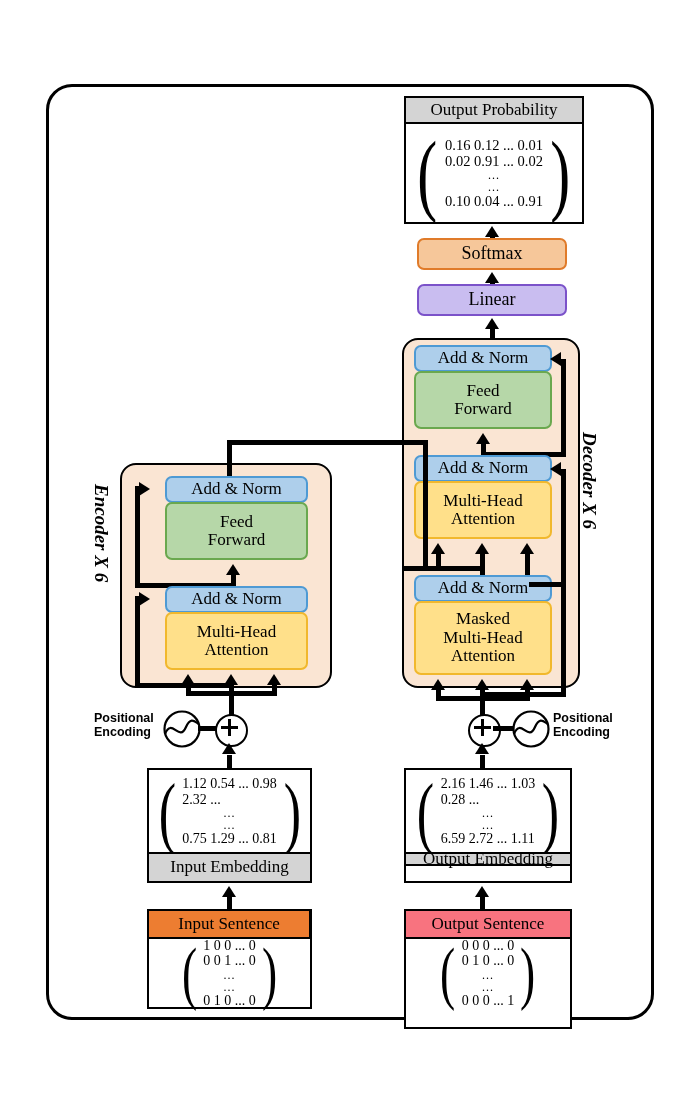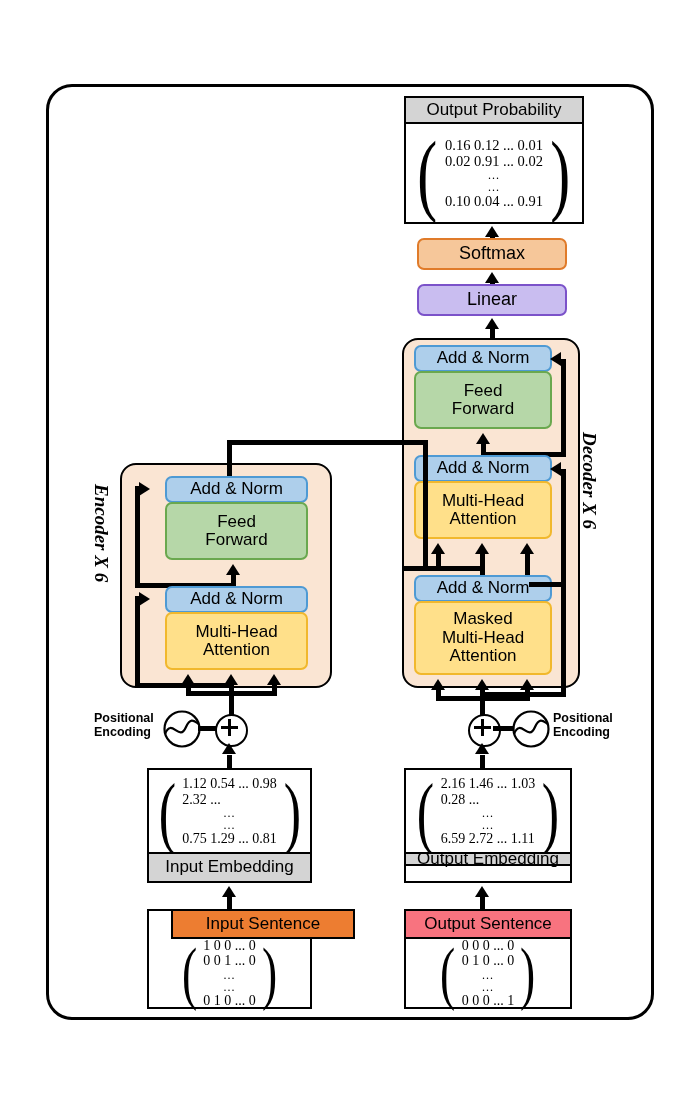--- a/index.html
+++ b/index.html
@@ -17,21 +17,21 @@
 
   
   .stack{
     background:#fae5d3;border:2.5px solid #000;border-radius:16px;
   }
 
   
   .blk{
     position:absolute;box-sizing:border-box;display:flex;align-items:center;
     justify-content:center;text-align:center;line-height:1.08;
-    font-family:Liberation Sans, sans-serif;
+    font-family:Liberation Serif, serif;
   }
   .blk-addnorm{background:#aecfeb;border:2px solid #4e9ad4;border-radius:7px;font-size:17px;}
   .blk-ff{background:#b6d7a8;border:2px solid #6aa84f;border-radius:7px;font-size:17px;}
   .blk-mha{background:#ffe08a;border:2px solid #f1b82d;border-radius:7px;font-size:17px;}
   .blk-softmax{background:#f6c79a;border:2px solid #e07b2a;border-radius:7px;font-size:18px;}
   .blk-linear{background:#c9bdf0;border:2px solid #7b52c9;border-radius:7px;font-size:18px;}
   .blk-gray{background:#d4d4d4;border:2px solid #000;font-size:17px;}
   .blk-orange{background:#ed7d31;border:2px solid #000;font-size:17px;}
   .blk-pink{background:#f8737f;border:2px solid #000;font-size:17px;}
 
@@ -277,21 +277,21 @@
     </div>
     <div class="blk blk-gray" style="left:-2px;top:82px;width:165px;height:31px;">
       <span>Input Embedding</span>
     </div>
   </div>
 
   <div class="ln" style="left:227px;top:897px;width:5px;height:14px;"></div>
   <div class="arrow-up" style="left:222px;top:886px;"></div>
 
   <div class="boxwrap" style="left:147px;top:909px;width:165px;height:100px;">
-    <div class="blk blk-orange" style="left:-2px;top:-2px;width:184px;height:30px;margin-left:24px;">
+    <div class="blk blk-orange" style="left:-2px;top:-2px;width:164px;height:30px;">
       <span>Input Sentence</span>
     </div>
     <div class="matrix" style="left:0px;top:28px;width:161px;height:68px;--pf:70px;--mf:14px;">
       <div class="mat-inner">
         <div class="paren">(</div>
         <div class="mat-rows">
           <div>1 0 0 ... 0</div>
           <div>0 0 1 ... 0</div>
           <div class="mid">...</div>
           <div class="mid">...</div>
@@ -334,21 +334,21 @@
       </div>
     </div>
     <div class="blk blk-gray" style="left:-2px;top:82px;width:168px;height:14px;">
       <span>Output Embedding</span>
     </div>
   </div>
 
   <div class="ln" style="left:480px;top:897px;width:5px;height:14px;"></div>
   <div class="arrow-up" style="left:475px;top:886px;"></div>
 
-  <div class="boxwrap" style="left:404px;top:909px;width:168px;height:100px;">
+  <div class="boxwrap" style="left:404px;top:909px;width:168px;height:120px;">
     <div class="blk blk-pink" style="left:-2px;top:-2px;width:168px;height:30px;">
       <span>Output Sentence</span>
     </div>
     <div class="matrix" style="left:0px;top:28px;width:164px;height:68px;--pf:70px;--mf:14px;">
       <div class="mat-inner">
         <div class="paren">(</div>
         <div class="mat-rows">
           <div>0 0 0 ... 0</div>
           <div>0 1 0 ... 0</div>
           <div class="mid">...</div>

